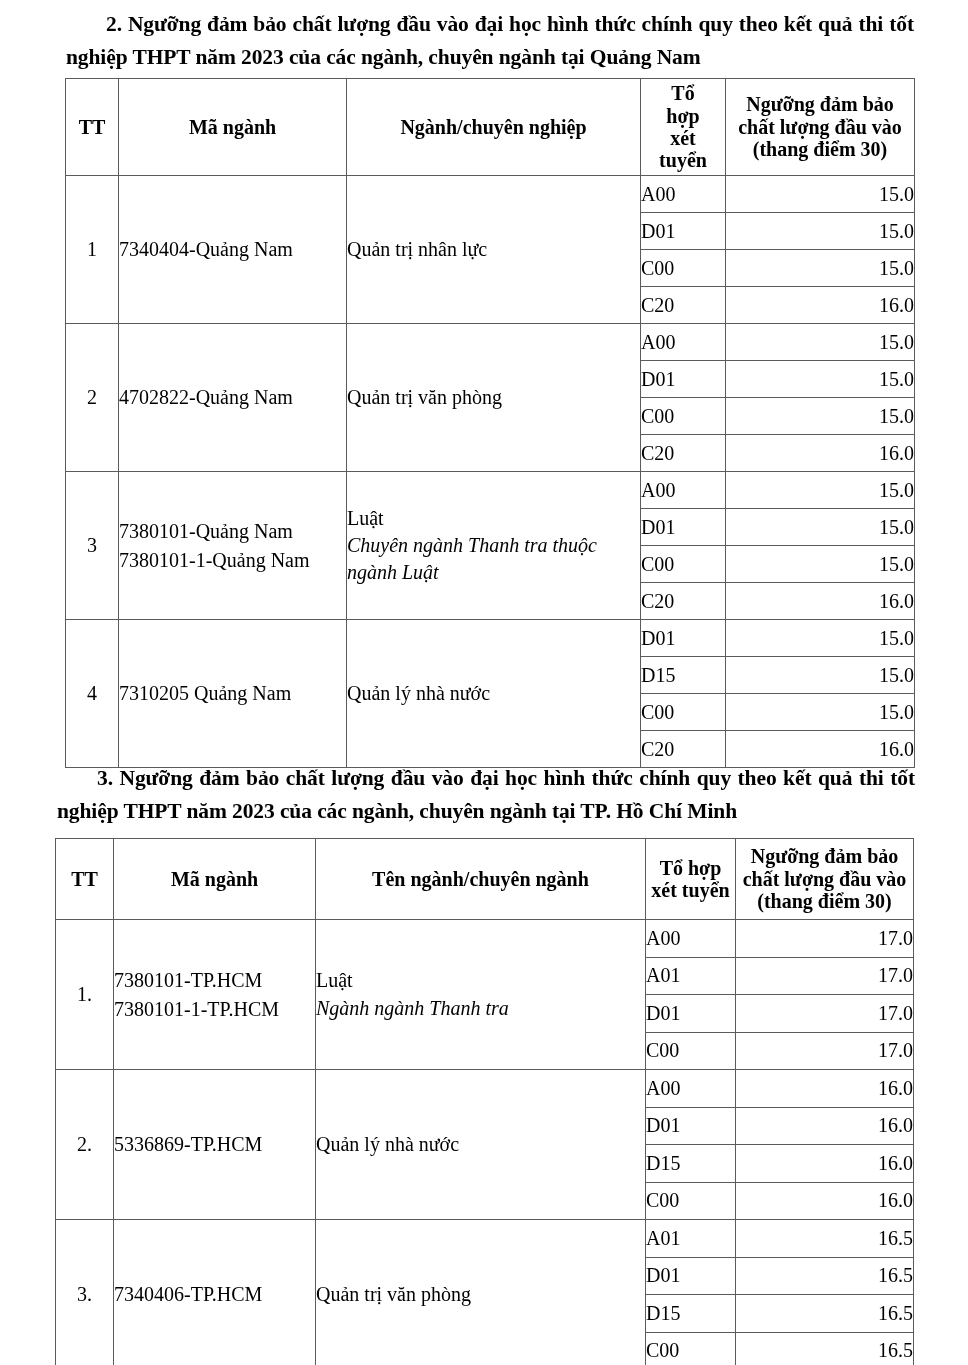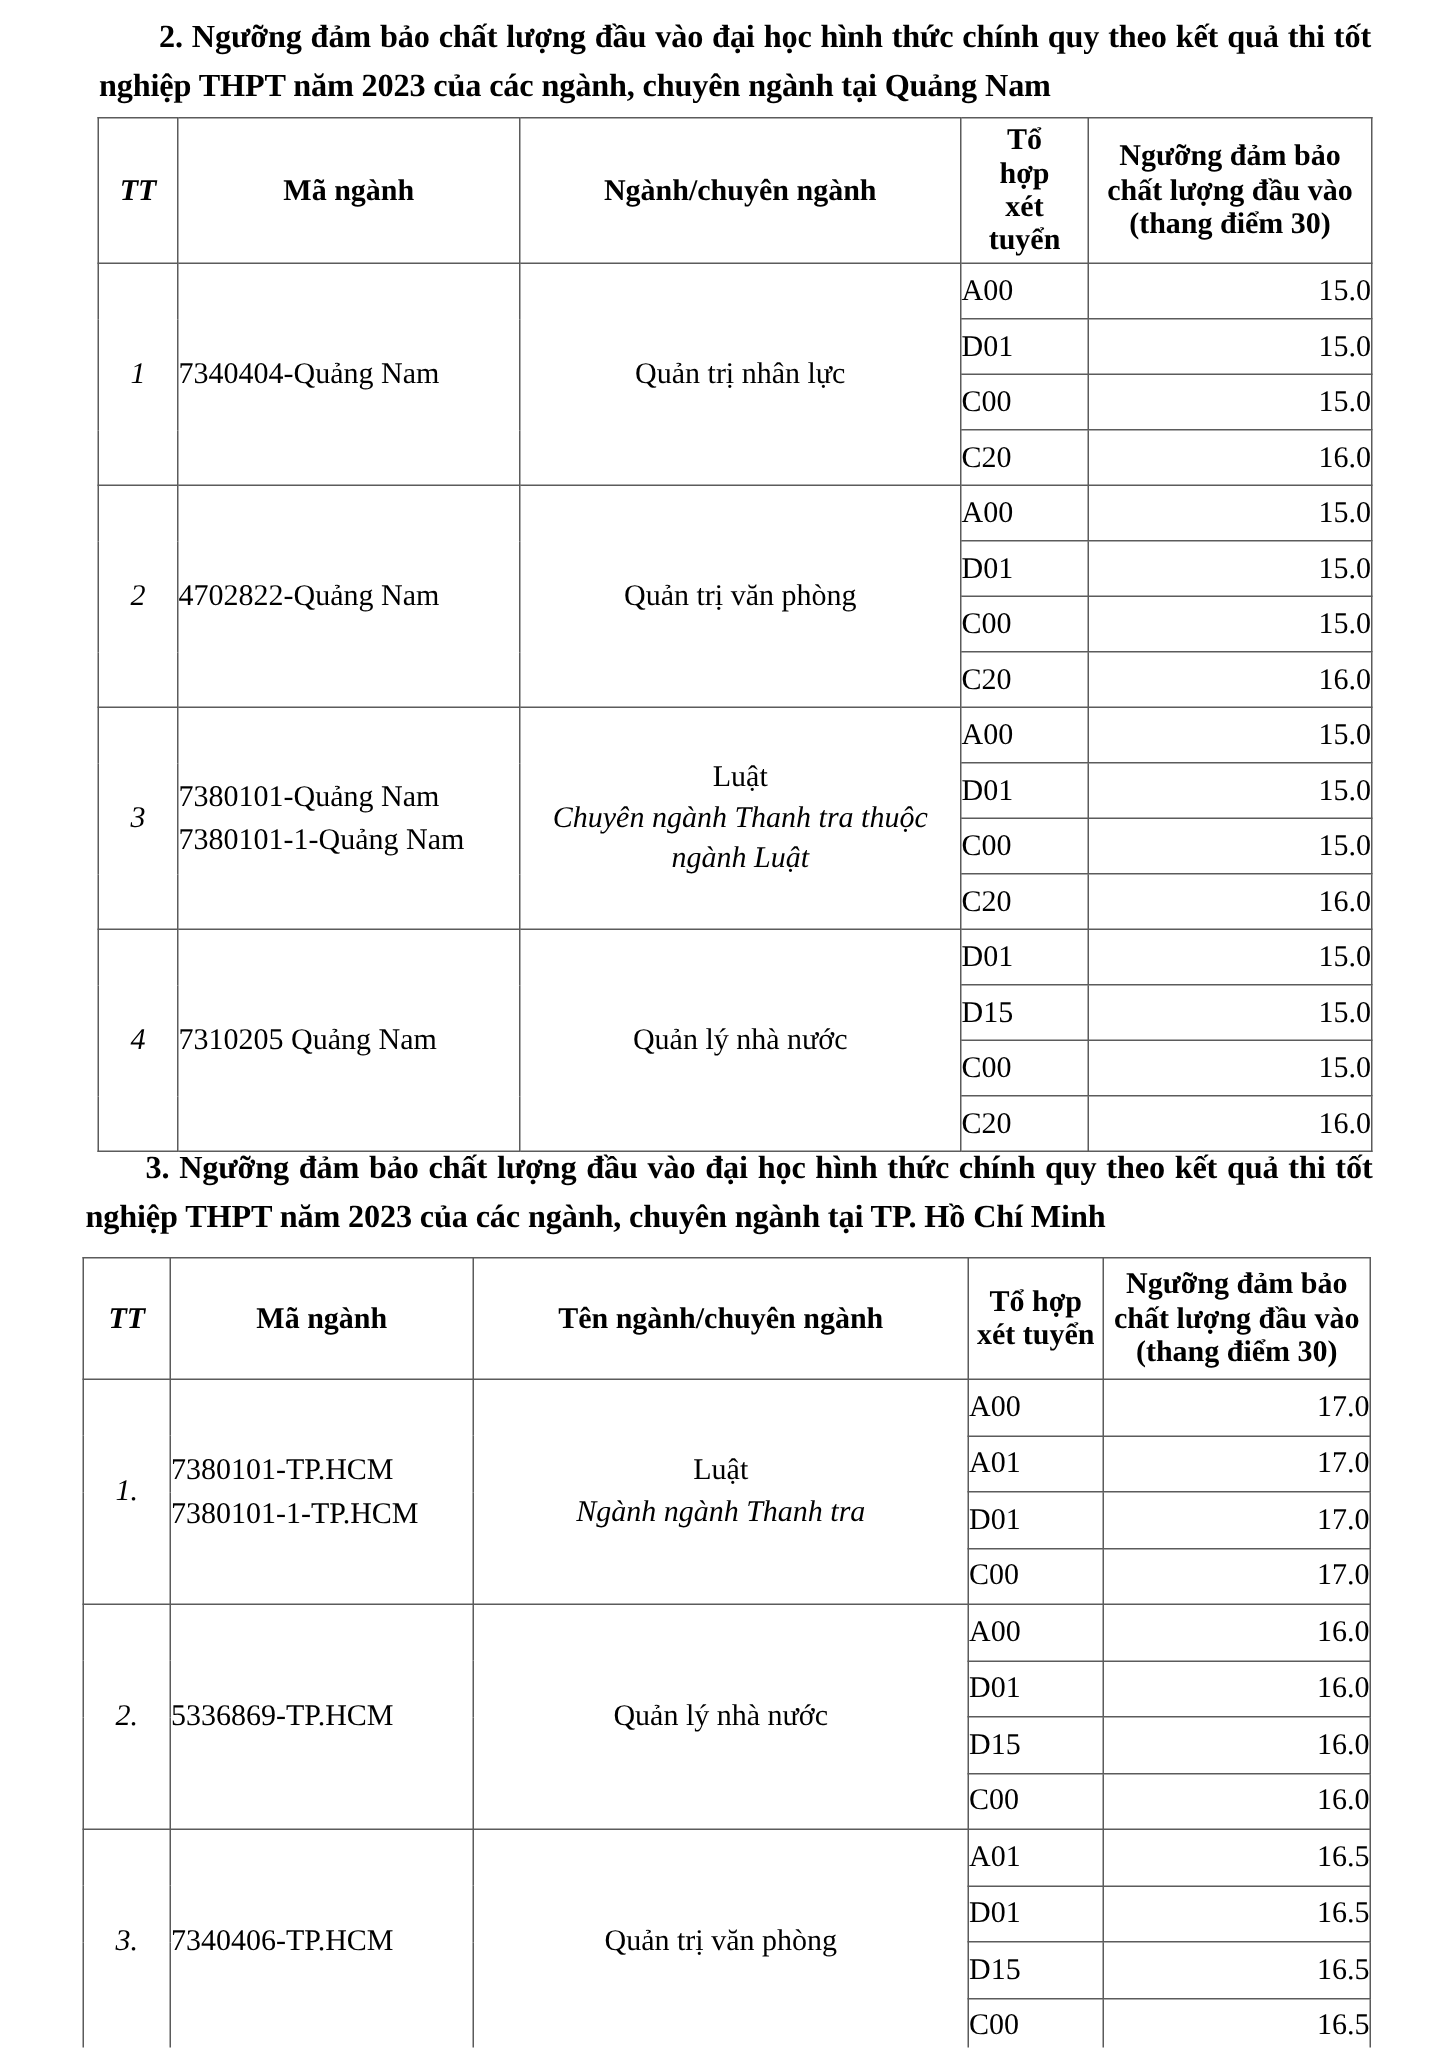--- a/index.html
+++ b/index.html
@@ -72,23 +72,23 @@
     left: 65px;
     top: 78px;
     width: 849px;
   }
   #table-2 {
     left: 55px;
     top: 838px;
     width: 858px;
   }
 
-  .c-tt     { text-align: center; font-style: italic; }
+  .c-tt     { text-align: center; }
   .c-code   { text-align: left; padding-left: 16px; line-height: 1.42; }
-  .c-name   { text-align: center; padding-left: 12px; line-height: 1.36; margin-left: 11px; }
+  .c-name   { text-align: left; padding-left: 12px; line-height: 1.36; margin-left: 11px; }
   .c-block  { text-align: left; }
   .c-score  { text-align: right; }
 
   .italic { font-style: italic; }
 
   
   #table-1 thead th { height: 96px; }
   #table-2 thead th { height: 80px; }
 
   
@@ -109,21 +109,21 @@
       <col style="width:53px">
       <col style="width:228px">
       <col style="width:294px">
       <col style="width:85px">
       <col style="width:189px">
     </colgroup>
     <thead>
       <tr>
         <th class="c-tt">TT</th>
         <th>Mã ngành</th>
-        <th>Ngành/chuyên ngành</th>
+        <th>Ngành/chuyên nghiệp</th>
         <th>
           <span class="hdr-multi">Tổ</span>
           <span class="hdr-multi">hợp</span>
           <span class="hdr-multi">xét</span>
           <span class="hdr-multi">tuyển</span>
         </th>
         <th>
           <span class="hdr-multi">Ngưỡng đảm bảo</span>
           <span class="hdr-multi">chất lượng đầu vào</span>
           <span class="hdr-multi">(thang điểm 30)</span>

